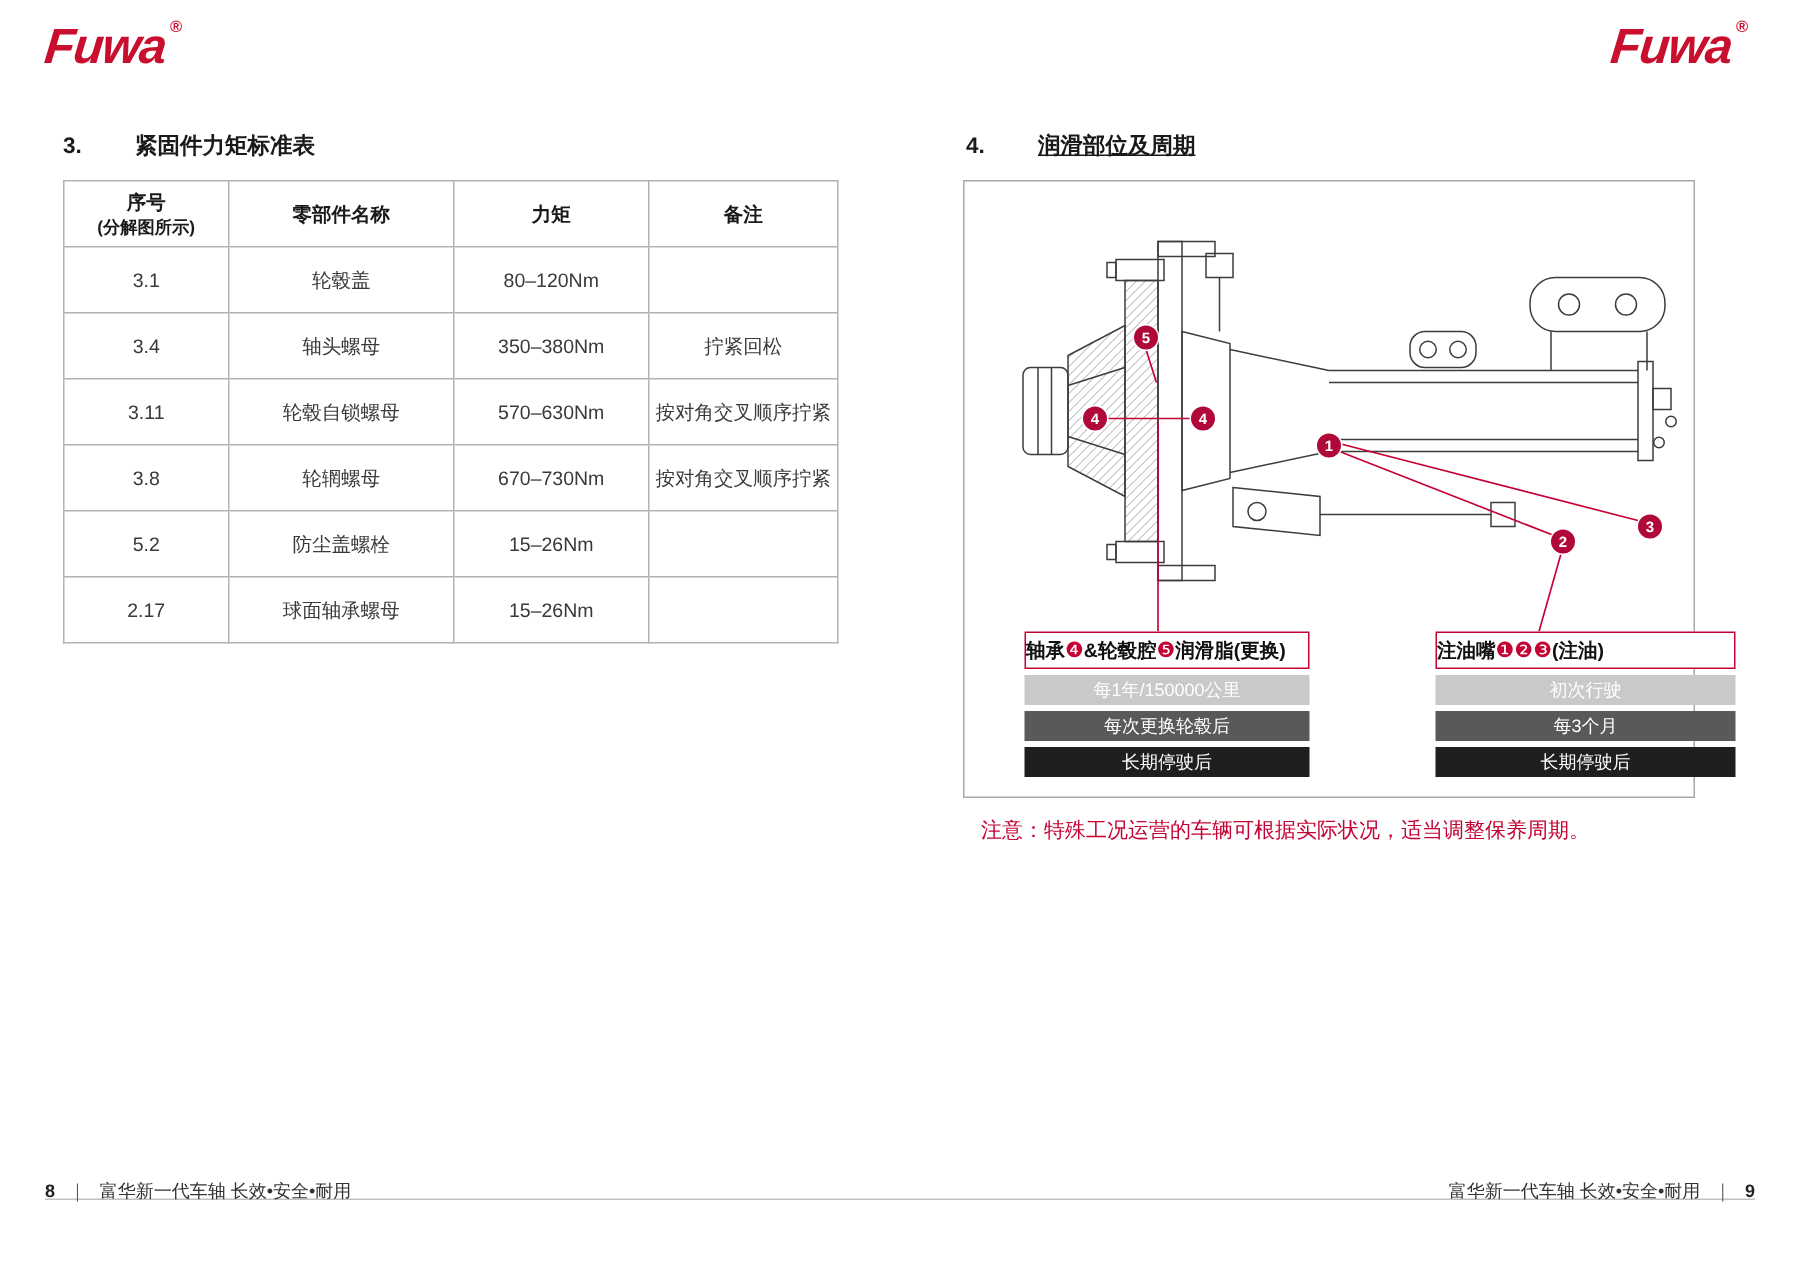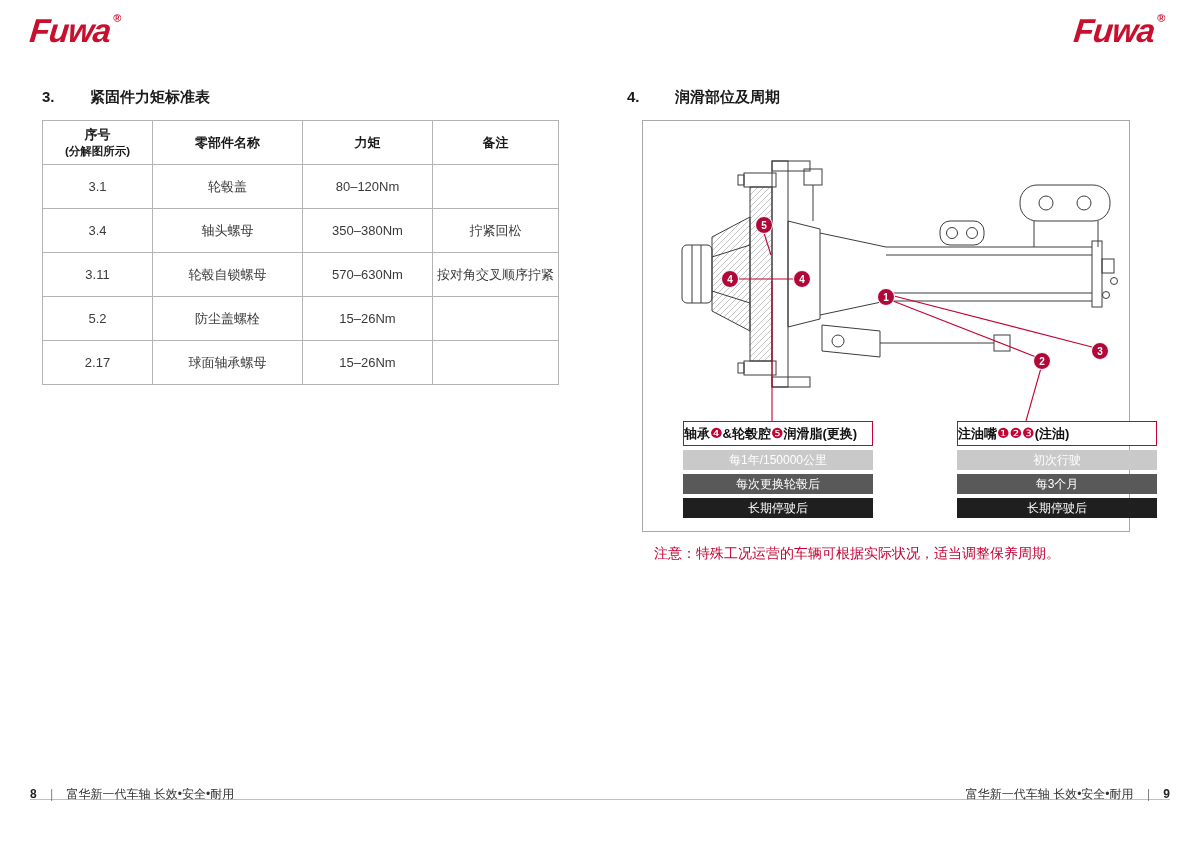--- a/index.html
+++ b/index.html
@@ -16,21 +16,21 @@
   .logo .txt { display:inline-block; font-size:33px; font-weight:bold; font-style:italic;
                transform:skewX(-6deg); letter-spacing:-1px; }
   .logo .reg { font-size:11px; vertical-align:top; margin-left:3px; font-weight:bold; }
   .logo-left { left:30px; }
   .logo-right { left:1074px; }
 
   
   .section-heading { position:absolute; top:88px; font-size:15px; font-weight:bold; color:#1a1a1a; }
   .section-heading .num { display:inline-block; width:48px; }
   #sec3 { left:42px; }
-  #sec4 { left:627px; }
+  #sec4 { left:644px;text-decoration:underline; }
 
   
   .table-wrap { position:absolute; left:42px; top:120px; width:516px; }
   table.torque { width:100%; border-collapse:collapse; table-layout:fixed; }
   table.torque th, table.torque td {
     border:1px solid #b3b3b3; text-align:center; vertical-align:middle;
     height:44px; padding:2px 0; font-size:13px; color:#3a3a3a; font-weight:normal;
   }
   table.torque th { color:#1a1a1a; font-weight:bold; }
   .th-sub { font-size:11.5px; font-weight:bold; }
@@ -113,20 +113,26 @@
         <td>350–380Nm</td>
         <td>拧紧回松</td>
       </tr>
       <tr>
         <td>3.11</td>
         <td>轮毂自锁螺母</td>
         <td>570–630Nm</td>
         <td>按对角交叉顺序拧紧</td>
       </tr>
       <tr>
+        <td>3.8</td>
+        <td>轮辋螺母</td>
+        <td>670–730Nm</td>
+        <td>按对角交叉顺序拧紧</td>
+      </tr>
+      <tr>
         <td>5.2</td>
         <td>防尘盖螺栓</td>
         <td>15–26Nm</td>
         <td></td>
       </tr>
       <tr>
         <td>2.17</td>
         <td>球面轴承螺母</td>
         <td>15–26Nm</td>
         <td></td>

